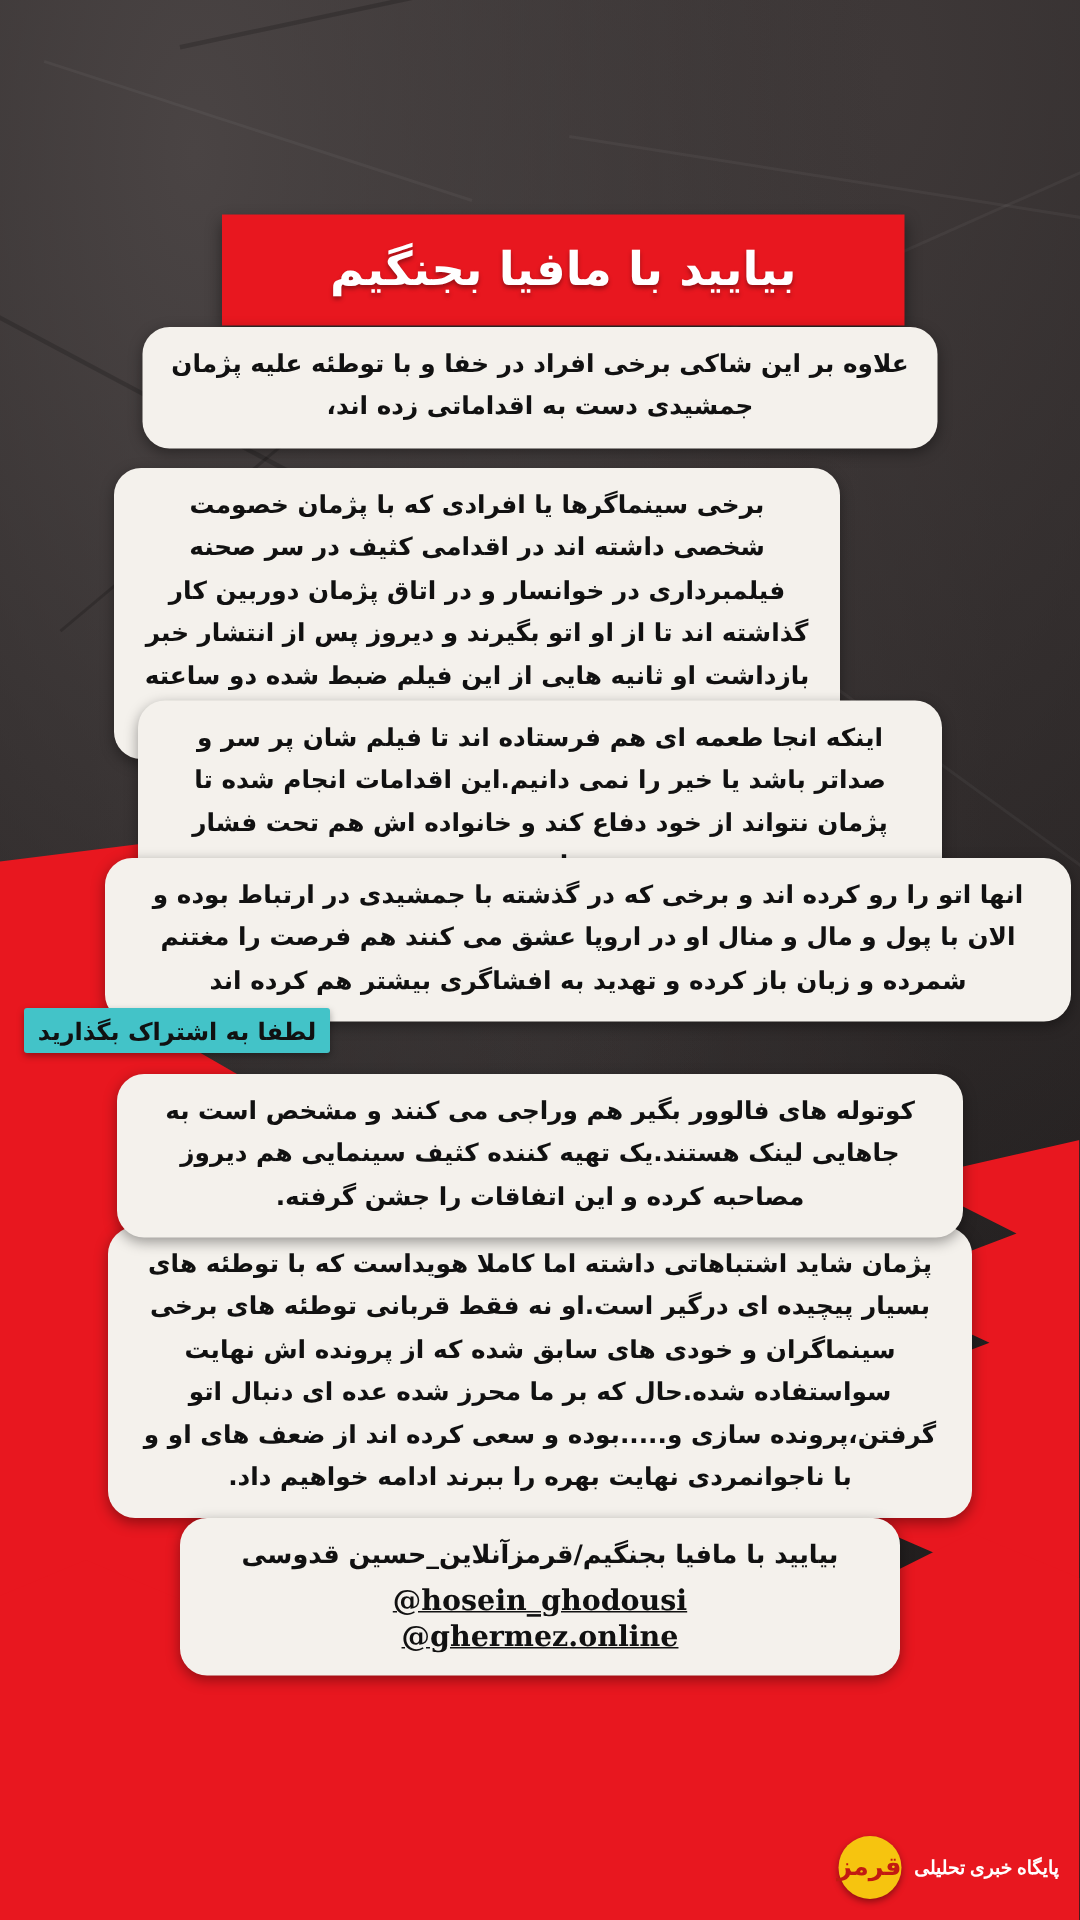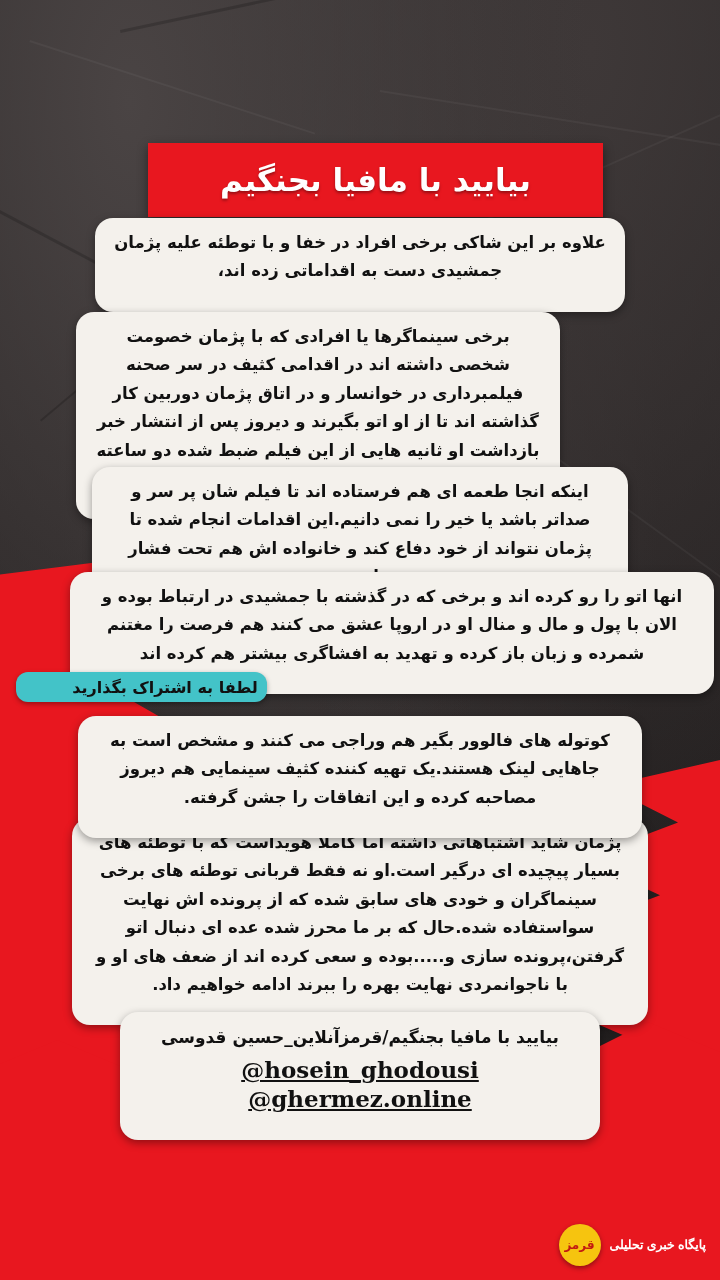--- a/index.html
+++ b/index.html
@@ -57,61 +57,60 @@
   .title-band span{
     color:#fff;font-size:31px;font-weight:bold;letter-spacing:.5px;
     text-shadow:0 2px 3px rgba(0,0,0,.35);
   }
 
   .para{
     position:absolute;
     background:#f4f1ec;
     color:#111;
     border-radius:18px;
-    padding:11px 18px 26px;
+    padding:11px 18px 13px;
     box-sizing:border-box;
     text-align:center;
     line-height:1.72;
     font-size:16.5px;
     font-weight:bold;
     box-shadow:0 3px 9px rgba(0,0,0,.38);
   }
   .p1{left:95px;top:218px;width:530px;}
   .p2{left:76px;top:312px;width:484px;}
   .p3{left:92px;top:467px;width:536px;}
   .p4{left:70px;top:572px;width:644px;}
   .p5{left:78px;top:716px;width:564px;}
   .p6{left:72px;top:818px;width:576px;}
   .p7{left:120px;top:1012px;width:480px;font-size:17px;}
 
   .share-chip{
     position:absolute;left:16px;top:672px;width:204px;height:30px;
-    background:#43c3c8;color:#111;border-radius:12px;
+    background:#43c3c8;color:#111;border-radius:2px;
     display:flex;align-items:center;justify-content:center;
     font-size:16px;font-weight:bold;
     box-shadow:0 2px 5px rgba(0,0,0,.35);
-    padding-left:47px;
   }
 
   .handles{
     text-align:center;direction:ltr;
     font-family:"DejaVu Serif","Liberation Serif",serif;
-    font-weight:bold;font-size:23px;line-height:1.25;margin-top:4px;
+    font-weight:bold;font-size:19px;line-height:1.25;margin-top:4px;
   }
   .handles .h{text-decoration:underline;}
 
   .footer{
     position:absolute;right:14px;bottom:14px;
     display:flex;align-items:center;gap:9px;
   }
   .footer .fl{color:#fff;font-size:12.5px;font-weight:bold;letter-spacing:.2px;font-family:Liberation Serif, serif;}
   .logo{
     width:42px;height:42px;border-radius:50%;background:#f6c40f;
     display:flex;align-items:center;justify-content:center;
-    color:#c21a12;font-size:12px;font-weight:bold;
+    color:#c21a12;font-size:17px;font-weight:bold;
     box-shadow:0 2px 5px rgba(0,0,0,.4);
   }
 </style>
 </head>
 <body>
 
 <div class="stage">
   <div class="crease" style="left:30px;top:40px;width:300px;height:2px;transform:rotate(18deg);"></div>
   <div class="crease d" style="left:120px;top:30px;width:420px;height:3px;transform:rotate(-12deg);"></div>
   <div class="crease" style="left:380px;top:90px;width:360px;height:2px;transform:rotate(9deg);"></div>

